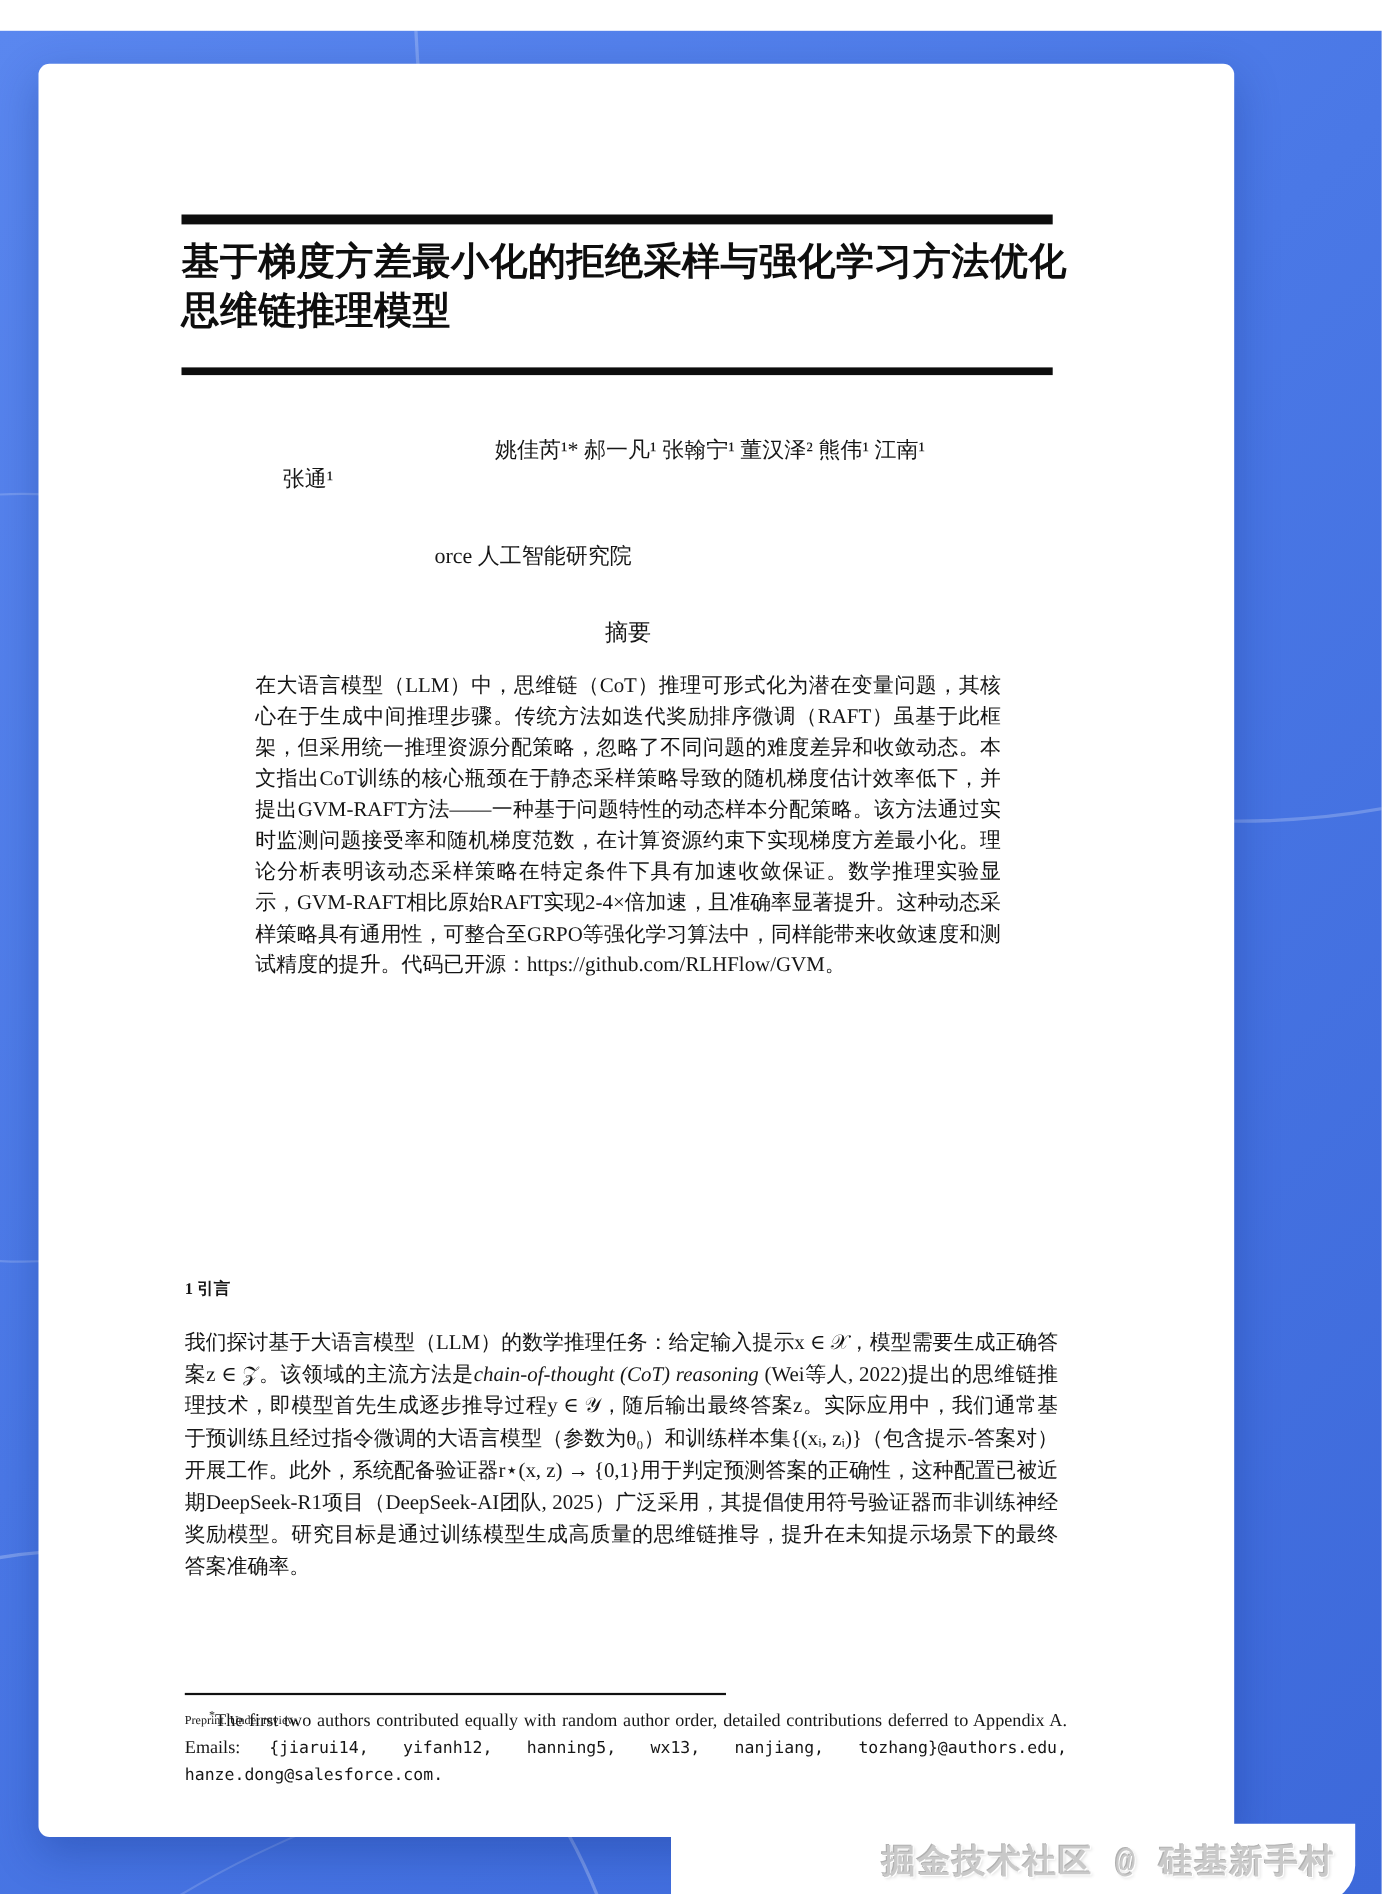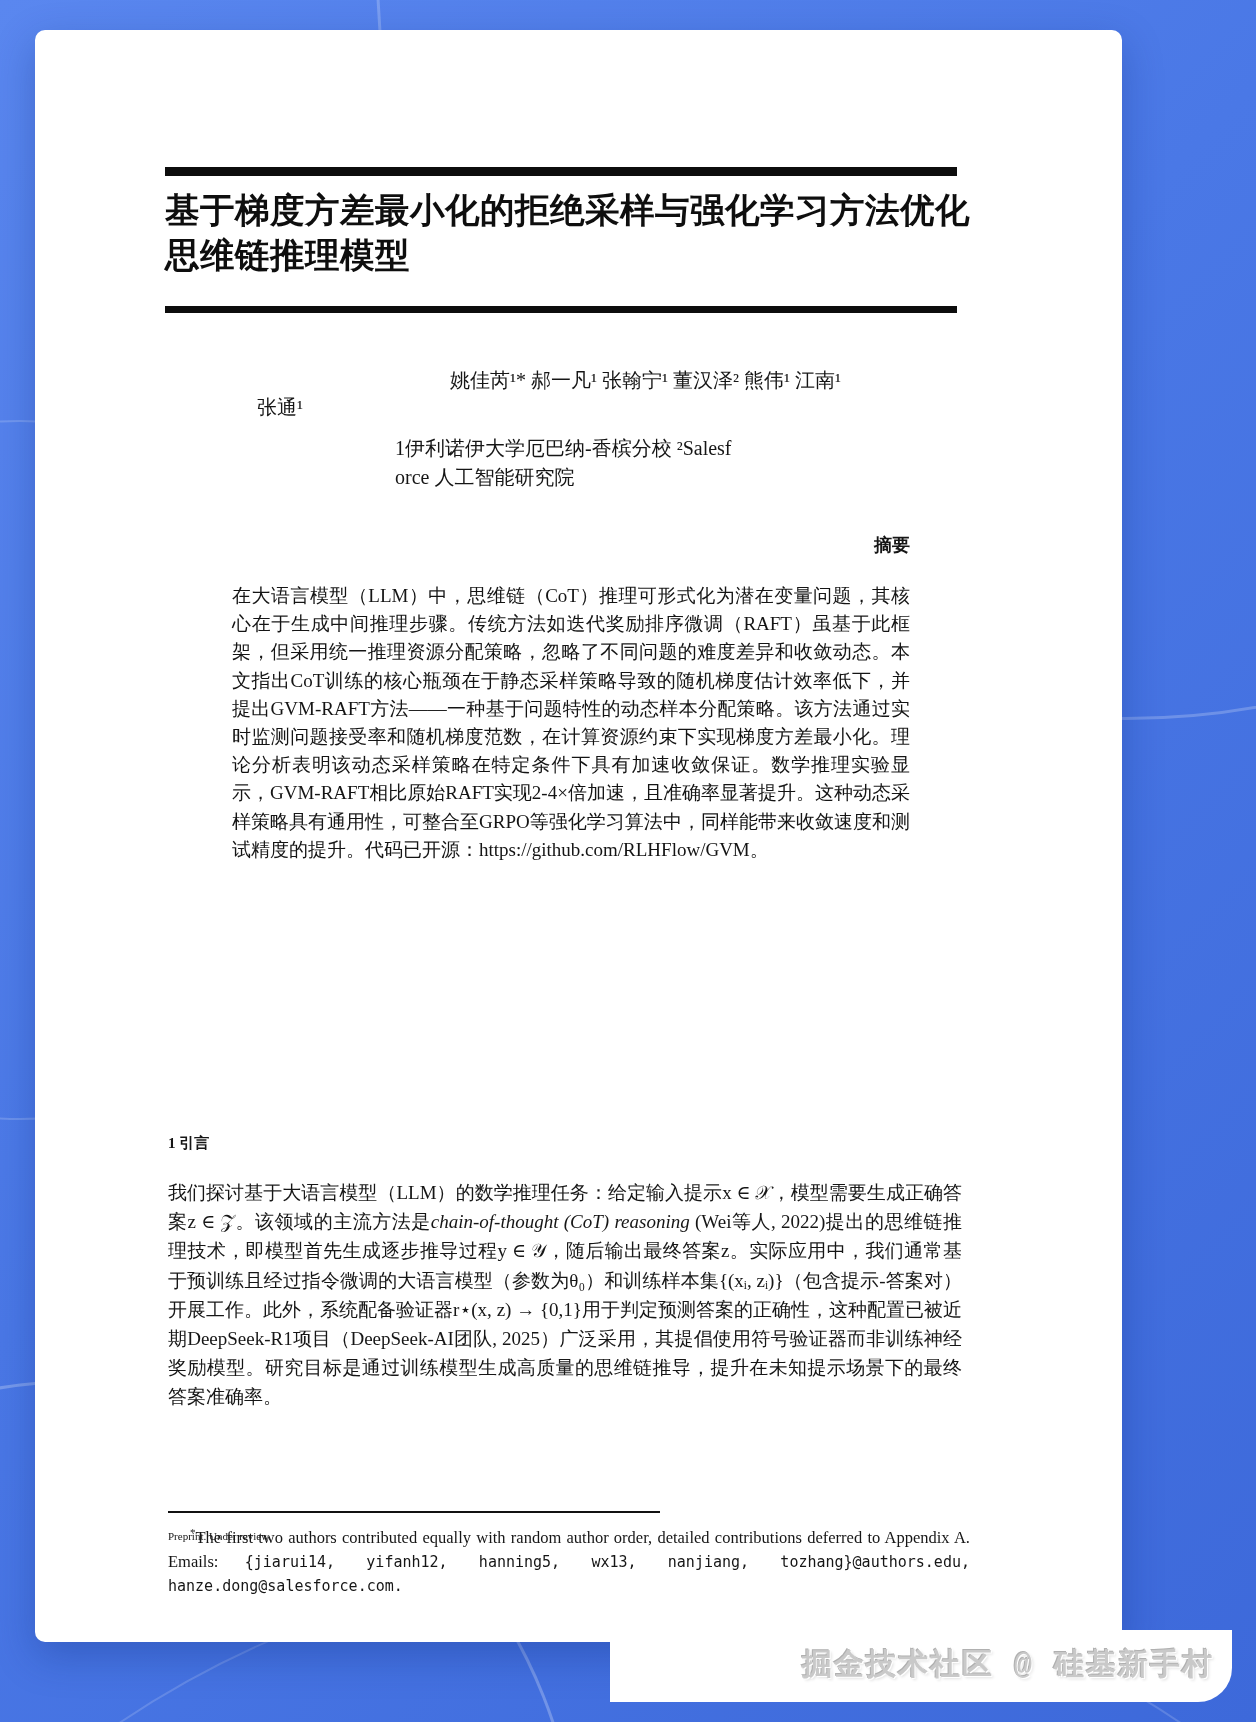--- a/index.html
+++ b/index.html
@@ -6,20 +6,21 @@
   html, body { width: 1256px; height: 1722px; }
   body {
     font-family: "Liberation Serif", "DejaVu Serif", serif;
     overflow: hidden;
     position: relative;
   }
   .bg {
     position: absolute; inset: 0;
     background: linear-gradient(135deg, #5a87ef 0%, #4a78e6 45%, #3d69da 100%);
     overflow: hidden;
+    margin-top: 28px;
   }
   .curve { position: absolute; border-radius: 50%; }
   .curve-1 { width: 1500px; height: 1500px; border: 3px solid rgba(255,255,255,0.22); right: -620px; top: -780px; }
   .curve-2 { width: 1000px; height: 1000px; border: 3px solid rgba(255,255,255,0.25); left: -420px; top: 1380px; }
   .curve-3 { width: 700px; height: 700px; border: 2px solid rgba(255,255,255,0.18); left: -330px; top: 420px; }
   .curve-4 { width: 1900px; height: 1900px; border: 2px solid rgba(255,255,255,0.16); left: -300px; top: 1560px; }
 
   .page {
     position: absolute; left: 35px; top: 30px; width: 1087px; height: 1612px;
     background: #ffffff; border-radius: 10px;
@@ -34,21 +35,21 @@
   .paper-title {
     left: 130px; top: 158px; width: 812px;
     font-size: 34.5px; line-height: 45px; font-weight: 600;
     letter-spacing: 0.5px; color: #0e0e0e;
   }
   .authors-l1 { left: 415px; top: 337px; font-size: 20px; white-space: nowrap; text-align: center; }
   .authors-l2 { left: 222px; top: 364px; font-size: 20px; }
   .affil-l1 { left: 360px; top: 405px; font-size: 20px; white-space: nowrap; }
   .affil-l2 { left: 360px; top: 434px; font-size: 20px; }
 
-  .abs-heading { left: 197px; top: 503px; width: 678px; text-align: right; font-size: 18px; font-weight: 700; }
+  .abs-heading { left: 197px; top: 503px; width: 678px; text-align: center; font-size: 21px; font-weight: 400; }
   .abs-body {
     left: 197px; top: 552px; width: 678px;
     font-size: 19px; line-height: 28.2px; text-align: justify;
     color: #141414;
   }
 
   .sec-heading { left: 133px; top: 1104px; font-size: 15px; font-weight: 600; }
   .intro-p1 {
     left: 133px; top: 1148px; width: 794px;
     font-size: 19px; line-height: 29.2px; text-align: justify;
@@ -93,21 +94,20 @@
   <div class="page">
     <div class="abs rule-top"></div>
 
     <div class="abs paper-title">基于梯度方差最小化的拒绝采样与强化学习方法优化思维链推理模型</div>
 
     <div class="abs rule-bottom"></div>
 
     <div class="abs authors-l1">姚佳芮¹* 郝一凡¹ 张翰宁¹ 董汉泽² 熊伟¹ 江南¹</div>
     <div class="abs authors-l2">张通¹</div>
 
-    <div class="abs affil-l1">1伊利诺伊大学厄巴纳-香槟分校 ²Salesf</div>
     <div class="abs affil-l2">orce 人工智能研究院</div>
 
     <div class="abs abs-heading">摘要</div>
     <div class="abs abs-body">在大语言模型（LLM）中，思维链（CoT）推理可形式化为潜在变量问题，其核心在于生成中间推理步骤。传统方法如迭代奖励排序微调（RAFT）虽基于此框架，但采用统一推理资源分配策略，忽略了不同问题的难度差异和收敛动态。本文指出CoT训练的核心瓶颈在于静态采样策略导致的随机梯度估计效率低下，并提出GVM-RAFT方法——一种基于问题特性的动态样本分配策略。该方法通过实时监测问题接受率和随机梯度范数，在计算资源约束下实现梯度方差最小化。理论分析表明该动态采样策略在特定条件下具有加速收敛保证。数学推理实验显示，GVM-RAFT相比原始RAFT实现2-4×倍加速，且准确率显著提升。这种动态采样策略具有通用性，可整合至GRPO等强化学习算法中，同样能带来收敛速度和测试精度的提升。代码已开源：https://github.com/RLHFlow/GVM。</div>
 
     <div class="abs sec-heading">1 引言</div>
 
     <p class="abs intro-p1"><span>我们探讨基于大语言模型（LLM）的数学推理任务：给定输入提示x ∈ 𝒳，模型需要生成正确答案z ∈ 𝒵。该领域的主流方法是</span><span class="it">chain-of-thought (CoT) reasoning</span><span> (Wei等人, 2022)提出的思维链推理技术，即模型首先生成逐步推导过程y ∈ 𝒴，随后输出最终答案z。实际应用中，我们通常基于预训练且经过指令微调的大语言模型（参数为θ₀）和训练样本集{(xᵢ, zᵢ)}（包含提示-答案对）开展工作。此外，系统配备验证器r⋆(x, z) → {0,1}用于判定预测答案的正确性，这种配置已被近期DeepSeek-R1项目（DeepSeek-AI团队, 2025）广泛采用，其提倡使用符号验证器而非训练神经奖励模型。研究目标是通过训练模型生成高质量的思维链推导，提升在未知提示场景下的最终答案准确率。</span></p>
 
 

